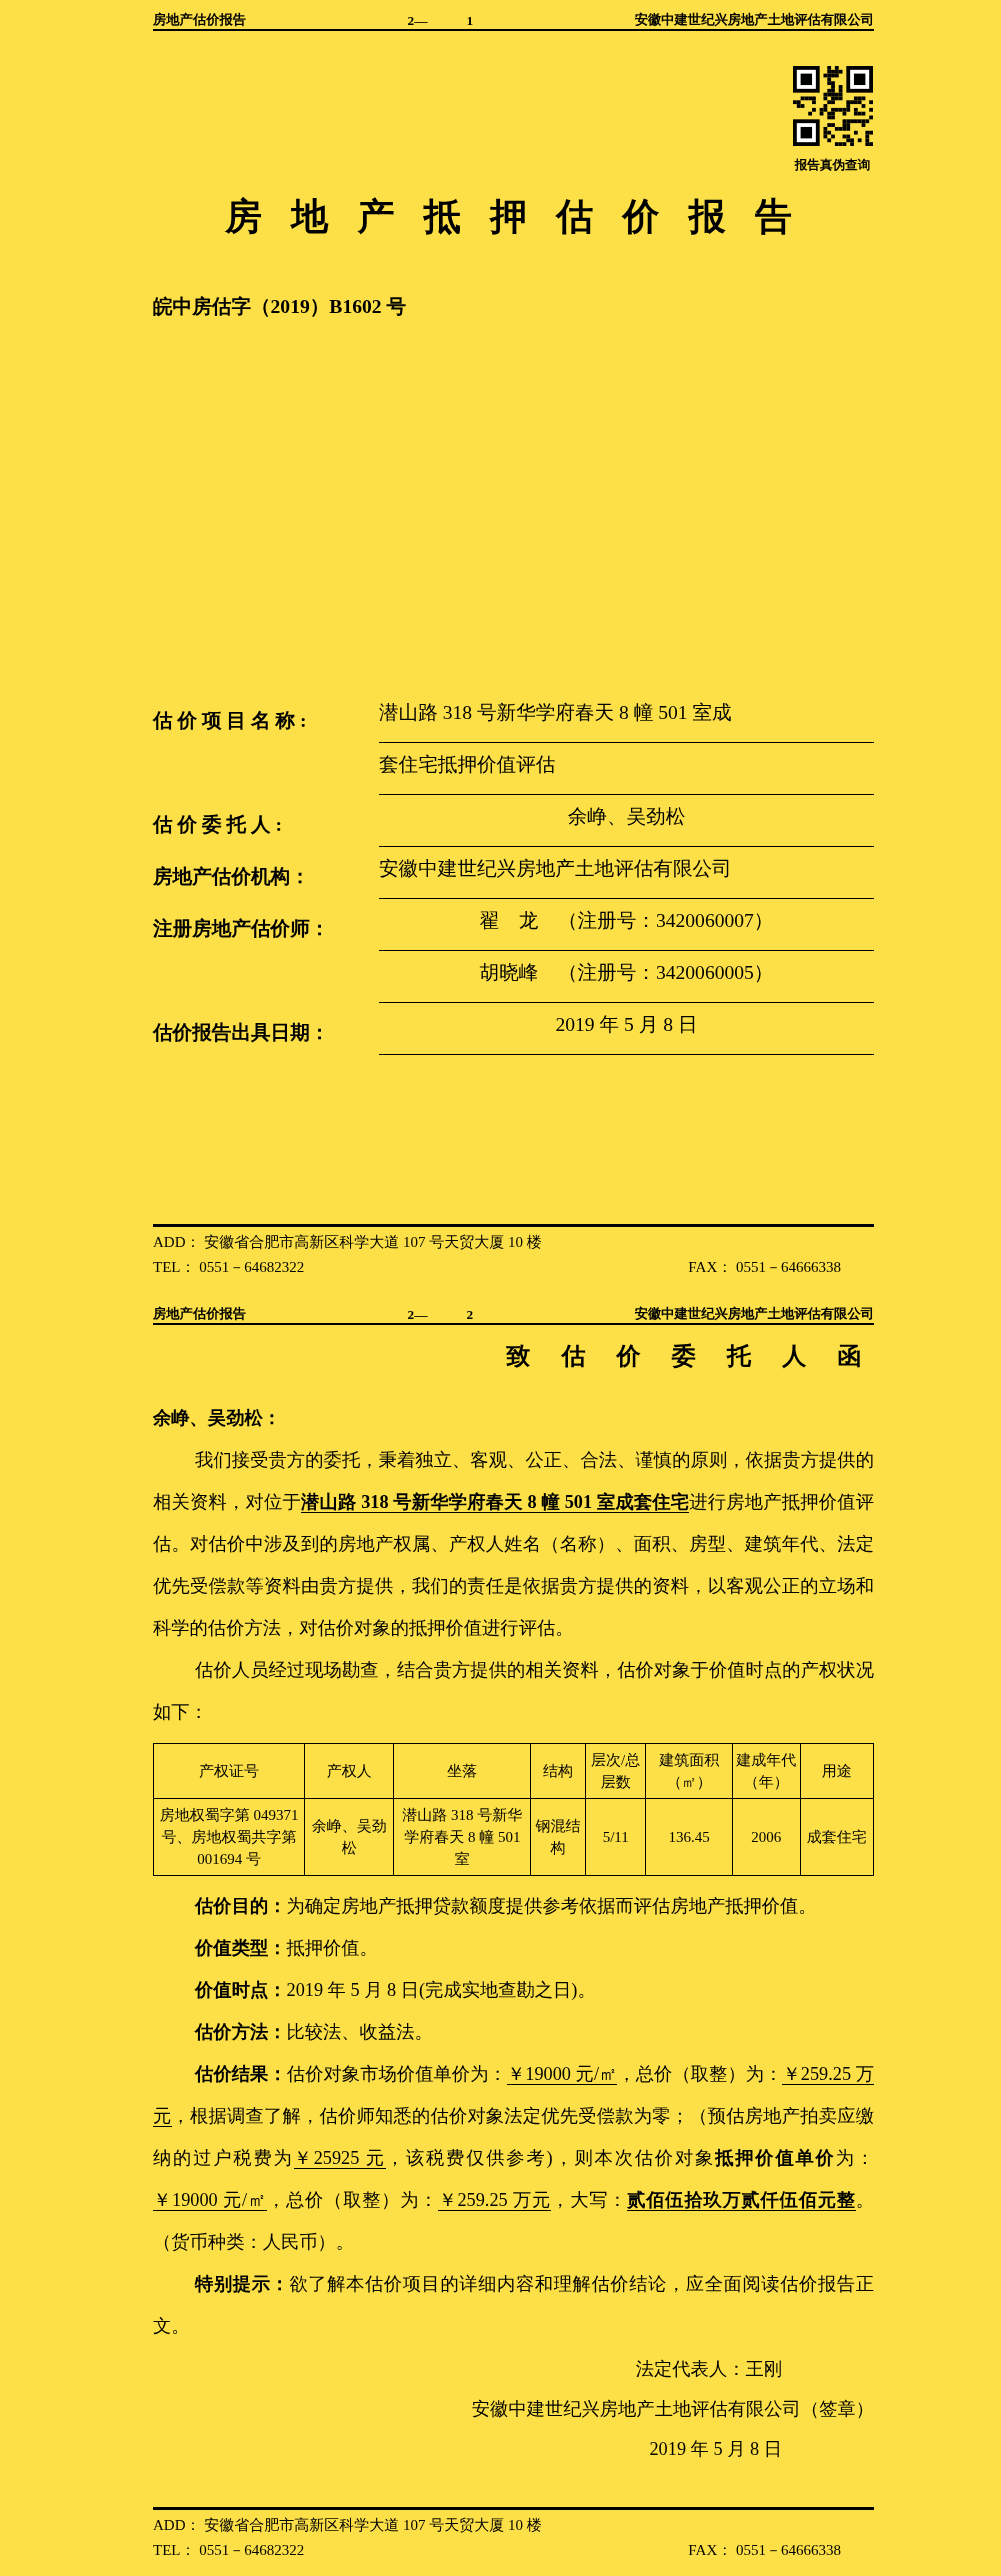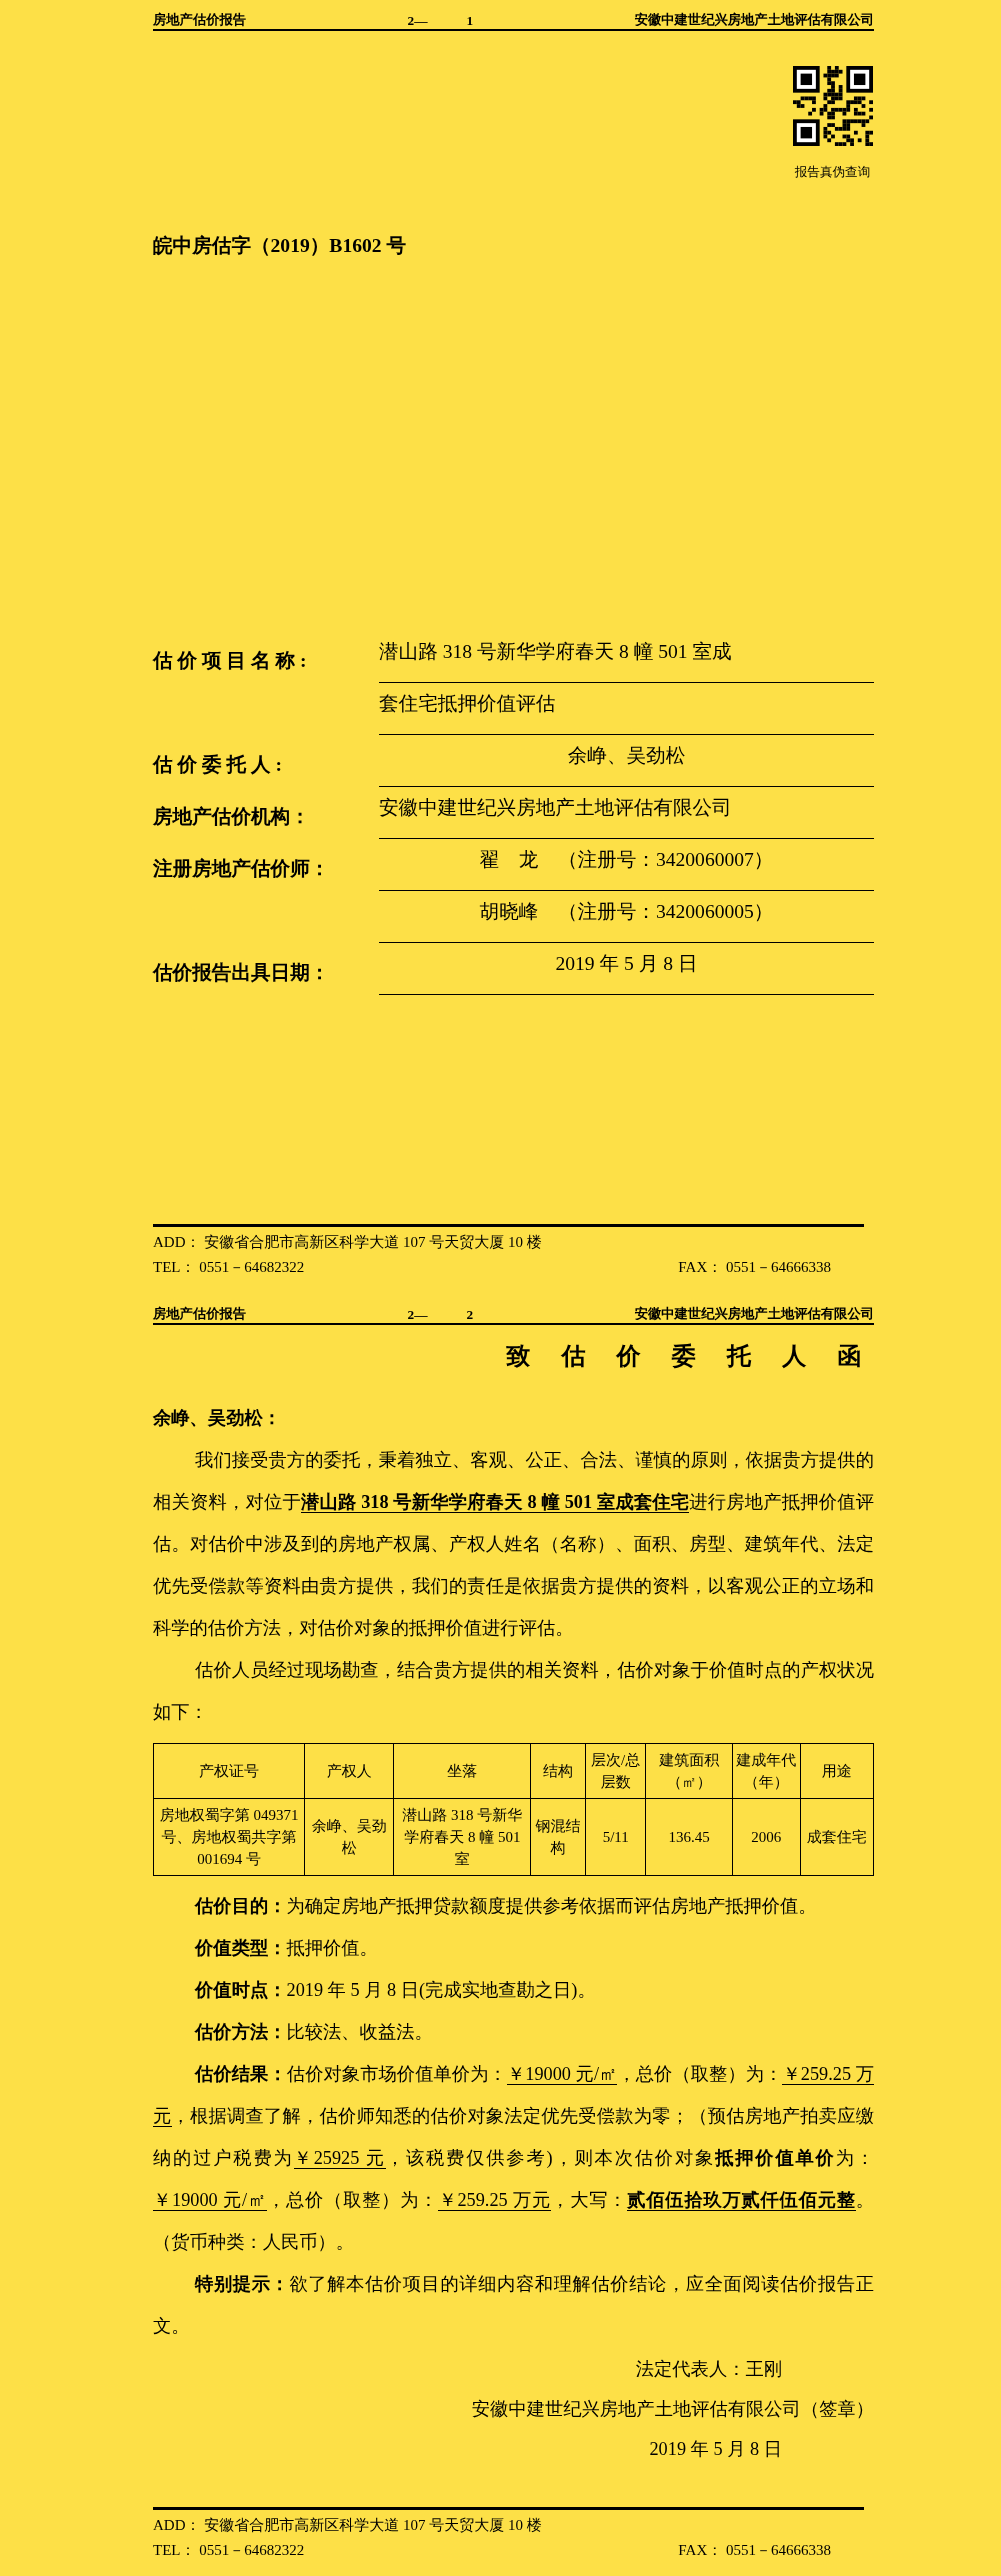--- a/index.html
+++ b/index.html
@@ -9,29 +9,29 @@
   .page1{height:1294px;}
   .page2{height:1282px;}
 
   
   .pg-header{display:flex;align-items:flex-end;justify-content:space-between;
              padding-top:6.3px;height:23px;border-bottom:2.5px solid #000;
              font-size:13.3px;font-weight:bold;}
   .pg-header .pgnum-group{display:flex;gap:39px;}
 
   
-  .pg-footer{position:absolute;left:153px;right:138px;border-top:3.2px solid #000;
+  .pg-footer{position:absolute;left:153px;right:128px;border-top:3.2px solid #000;
              font-size:15px;}
   .pg-footer .f-line{margin-top:5.7px;line-height:19.6px;display:flex;}
   .pg-footer .fax{margin-left:auto;margin-right:33px;}
 
   
   .qr-wrap{width:83px;margin-left:auto;margin-top:35px;text-align:center;}
   .qr-wrap svg{display:block;margin:0 auto;}
-  .qr-caption{font-size:12.6px;font-weight:normal;margin-top:18px;white-space:nowrap;}
+  .qr-caption{font-size:12.6px;font-weight:bold;margin-top:11px;white-space:nowrap;}
   .main-title{margin-top:17.7px;text-align:center;font-size:37px;font-weight:bold;
               letter-spacing:10px;white-space:nowrap;}
   .doc-no{margin-top:51px;font-size:19.6px;font-weight:bold;}
   .fields{margin-top:376px;}
   .field-line{display:flex;align-items:center;height:52px;font-size:19.6px;}
   .field-label{flex:none;width:226px;font-weight:bold;white-space:pre;padding-bottom:2.5px;}
   .field-value{flex:1;border-bottom:1.9px solid #000;padding-bottom:17px;line-height:1.25;
                white-space:nowrap;overflow:visible;}
   .v-center{text-align:center;}
 
@@ -184,20 +184,21 @@
         <rect x="84" y="0" width="42" height="42" fill="#000"></rect>
         <rect x="90" y="6" width="30" height="30" fill="#fff"></rect>
         <rect x="96" y="12" width="18" height="18" fill="#000"></rect>
         <rect x="0" y="84" width="42" height="42" fill="#000"></rect>
         <rect x="6" y="90" width="30" height="30" fill="#fff"></rect>
         <rect x="12" y="96" width="18" height="18" fill="#000"></rect>
       </svg>
     <div class="qr-caption">报告真伪查询</div>
   </div>
 
+  <div class="main-title">房 地 产 抵 押 估 价 报 告</div>
   <div class="doc-no">皖中房估字（2019）B1602 号</div>
 
   <div class="fields">
     <div class="field-line">
       <span class="field-label">估 价 项 目 名 称 :</span>
       <span class="field-value">潜山路 318 号新华学府春天 8 幢 501 室成</span>
     </div>
     <div class="field-line">
       <span class="field-label"></span>
       <span class="field-value">套住宅抵押价值评估</span>

